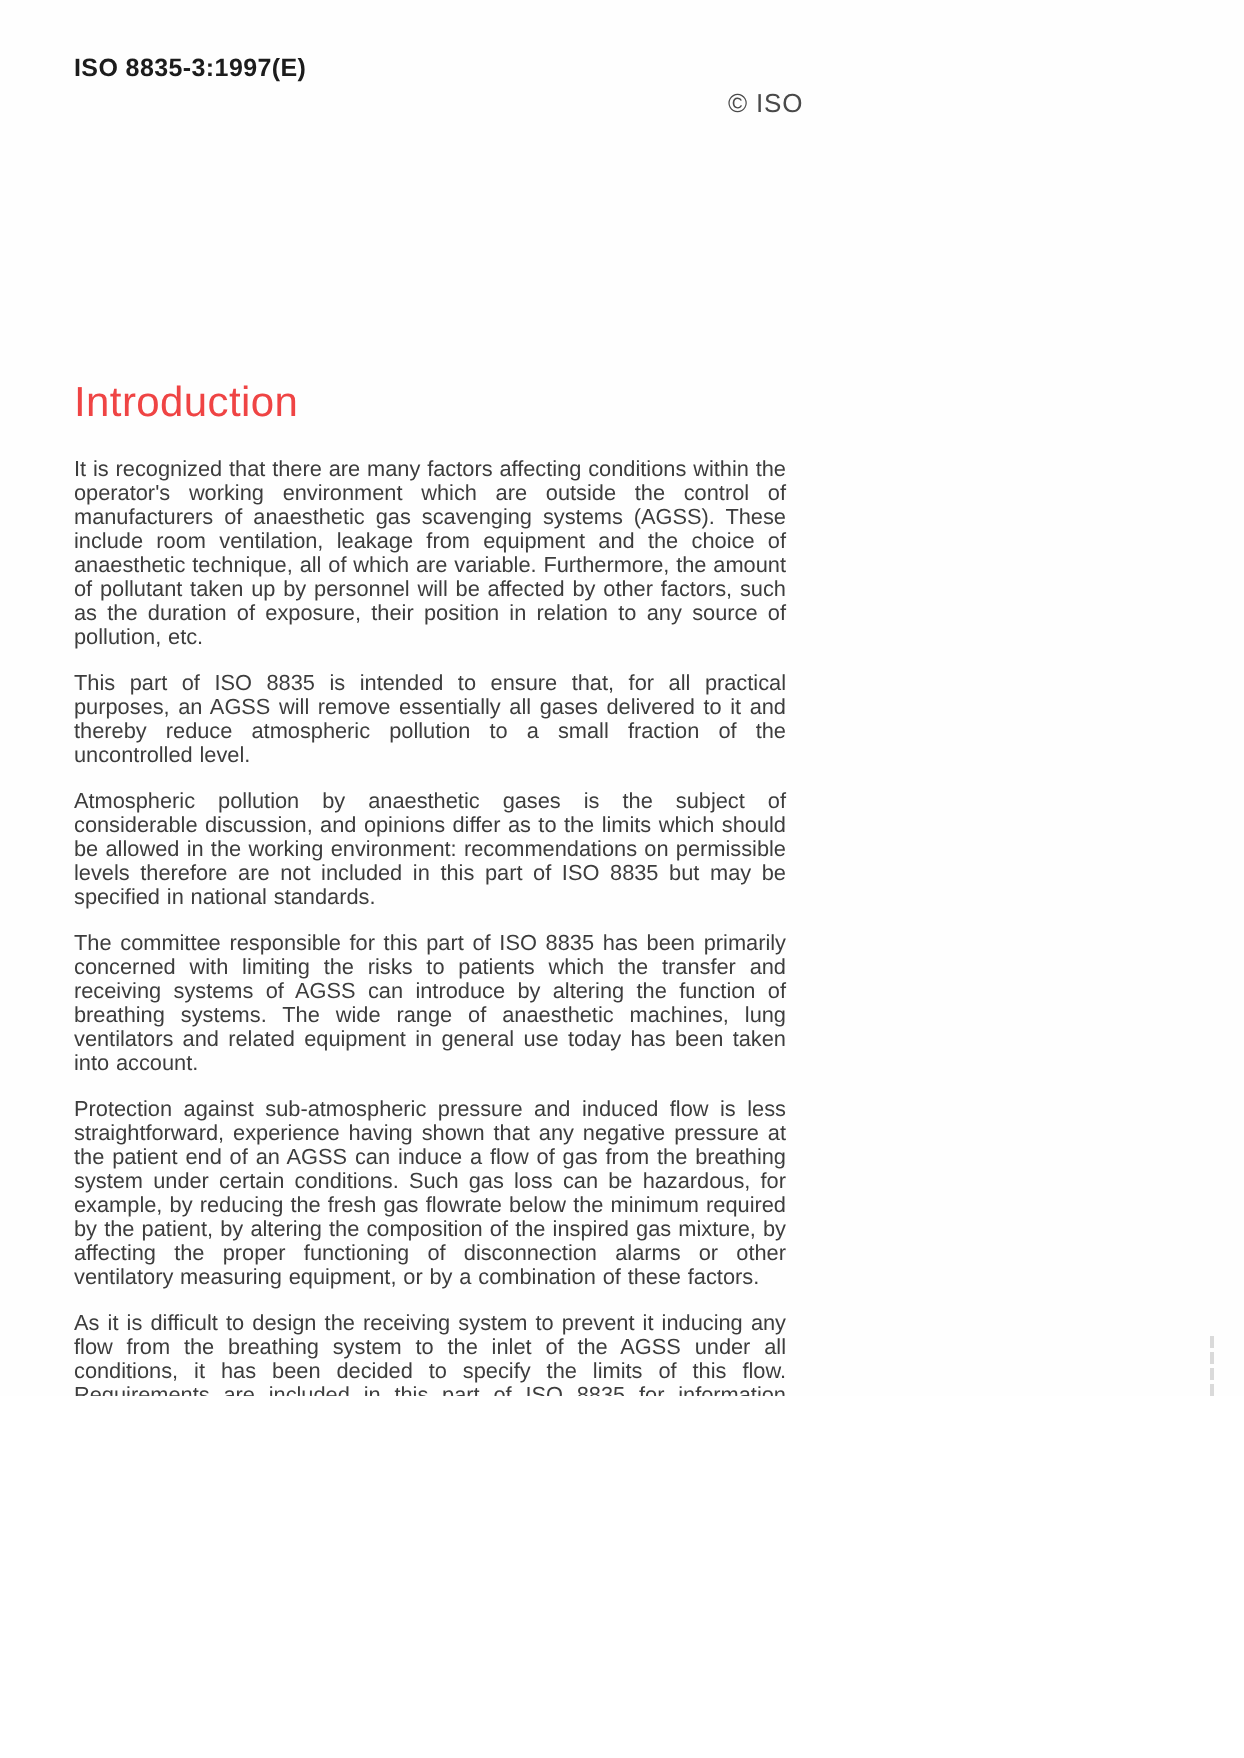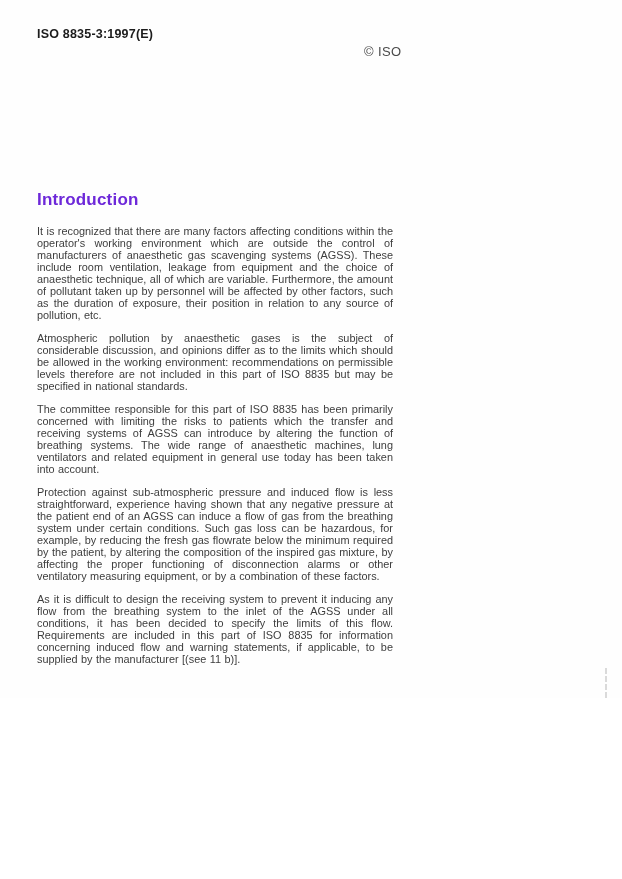--- a/index.html
+++ b/index.html
@@ -33,24 +33,24 @@
     letter-spacing: 0.4px;
     margin-top: 16px;
   }
   .content {
     position: absolute;
     left: 37px;
     top: 190px;
     width: 356px;
   }
   .section-title {
-    font-size: 17px;
-    font-weight: bold;
+    font-size: 21px;
+    font-weight: normal;
     letter-spacing: 0.2px;
-    color: #6d28d9;
+    color: #ef4444;
     margin: 0 0 15px 0;
   }
   .content p {
     font-size: 10.9px;
     line-height: 12px;
     margin: 0 0 11px 0;
     text-align: justify;
     color: #3d3d3d;
     word-spacing: 0.4px;
   }
@@ -77,20 +77,21 @@
 <div class="page">
 
   <div class="header-doc-number">ISO 8835-3:1997(E)</div>
 
   <div class="header-copyright">© ISO</div>
 
   <div class="content">
     <h1 class="section-title">Introduction</h1>
 
     <p>It is recognized that there are many factors affecting conditions within the operator's working environment which are outside the control of manufacturers of anaesthetic gas scavenging systems (AGSS). These include room ventilation, leakage from equipment and the choice of anaesthetic technique, all of which are variable. Furthermore, the amount of pollutant taken up by personnel will be affected by other factors, such as the duration of exposure, their position in relation to any source of pollution, etc.</p>
+    <p>This part of ISO 8835 is intended to ensure that, for all practical purposes, an AGSS will remove essentially all gases delivered to it and thereby reduce atmospheric pollution to a small fraction of the uncontrolled level.</p>
     <p>Atmospheric pollution by anaesthetic gases is the subject of considerable discussion, and opinions differ as to the limits which should be allowed in the working environment: recommendations on permissible levels therefore are not included in this part of ISO 8835 but may be specified in national standards.</p>
     <p>The committee responsible for this part of ISO 8835 has been primarily concerned with limiting the risks to patients which the transfer and receiving systems of AGSS can introduce by altering the function of breathing systems. The wide range of anaesthetic machines, lung ventilators and related equipment in general use today has been taken into account.</p>
     <p>Protection against sub-atmospheric pressure and induced flow is less straightforward, experience having shown that any negative pressure at the patient end of an AGSS can induce a flow of gas from the breathing system under certain conditions. Such gas loss can be hazardous, for example, by reducing the fresh gas flowrate below the minimum required by the patient, by altering the composition of the inspired gas mixture, by affecting the proper functioning of disconnection alarms or other ventilatory measuring equipment, or by a combination of these factors.</p>
     <p>As it is difficult to design the receiving system to prevent it inducing any flow from the breathing system to the inlet of the AGSS under all conditions, it has been decided to specify the limits of this flow. Requirements are included in this part of ISO 8835 for information concerning induced flow and warning statements, if applicable, to be supplied by the manufacturer [(see 11 b)].</p>
   </div>
 
   <div class="page-number">iv</div>
 
   <div class="scan-artifact"></div>
 

